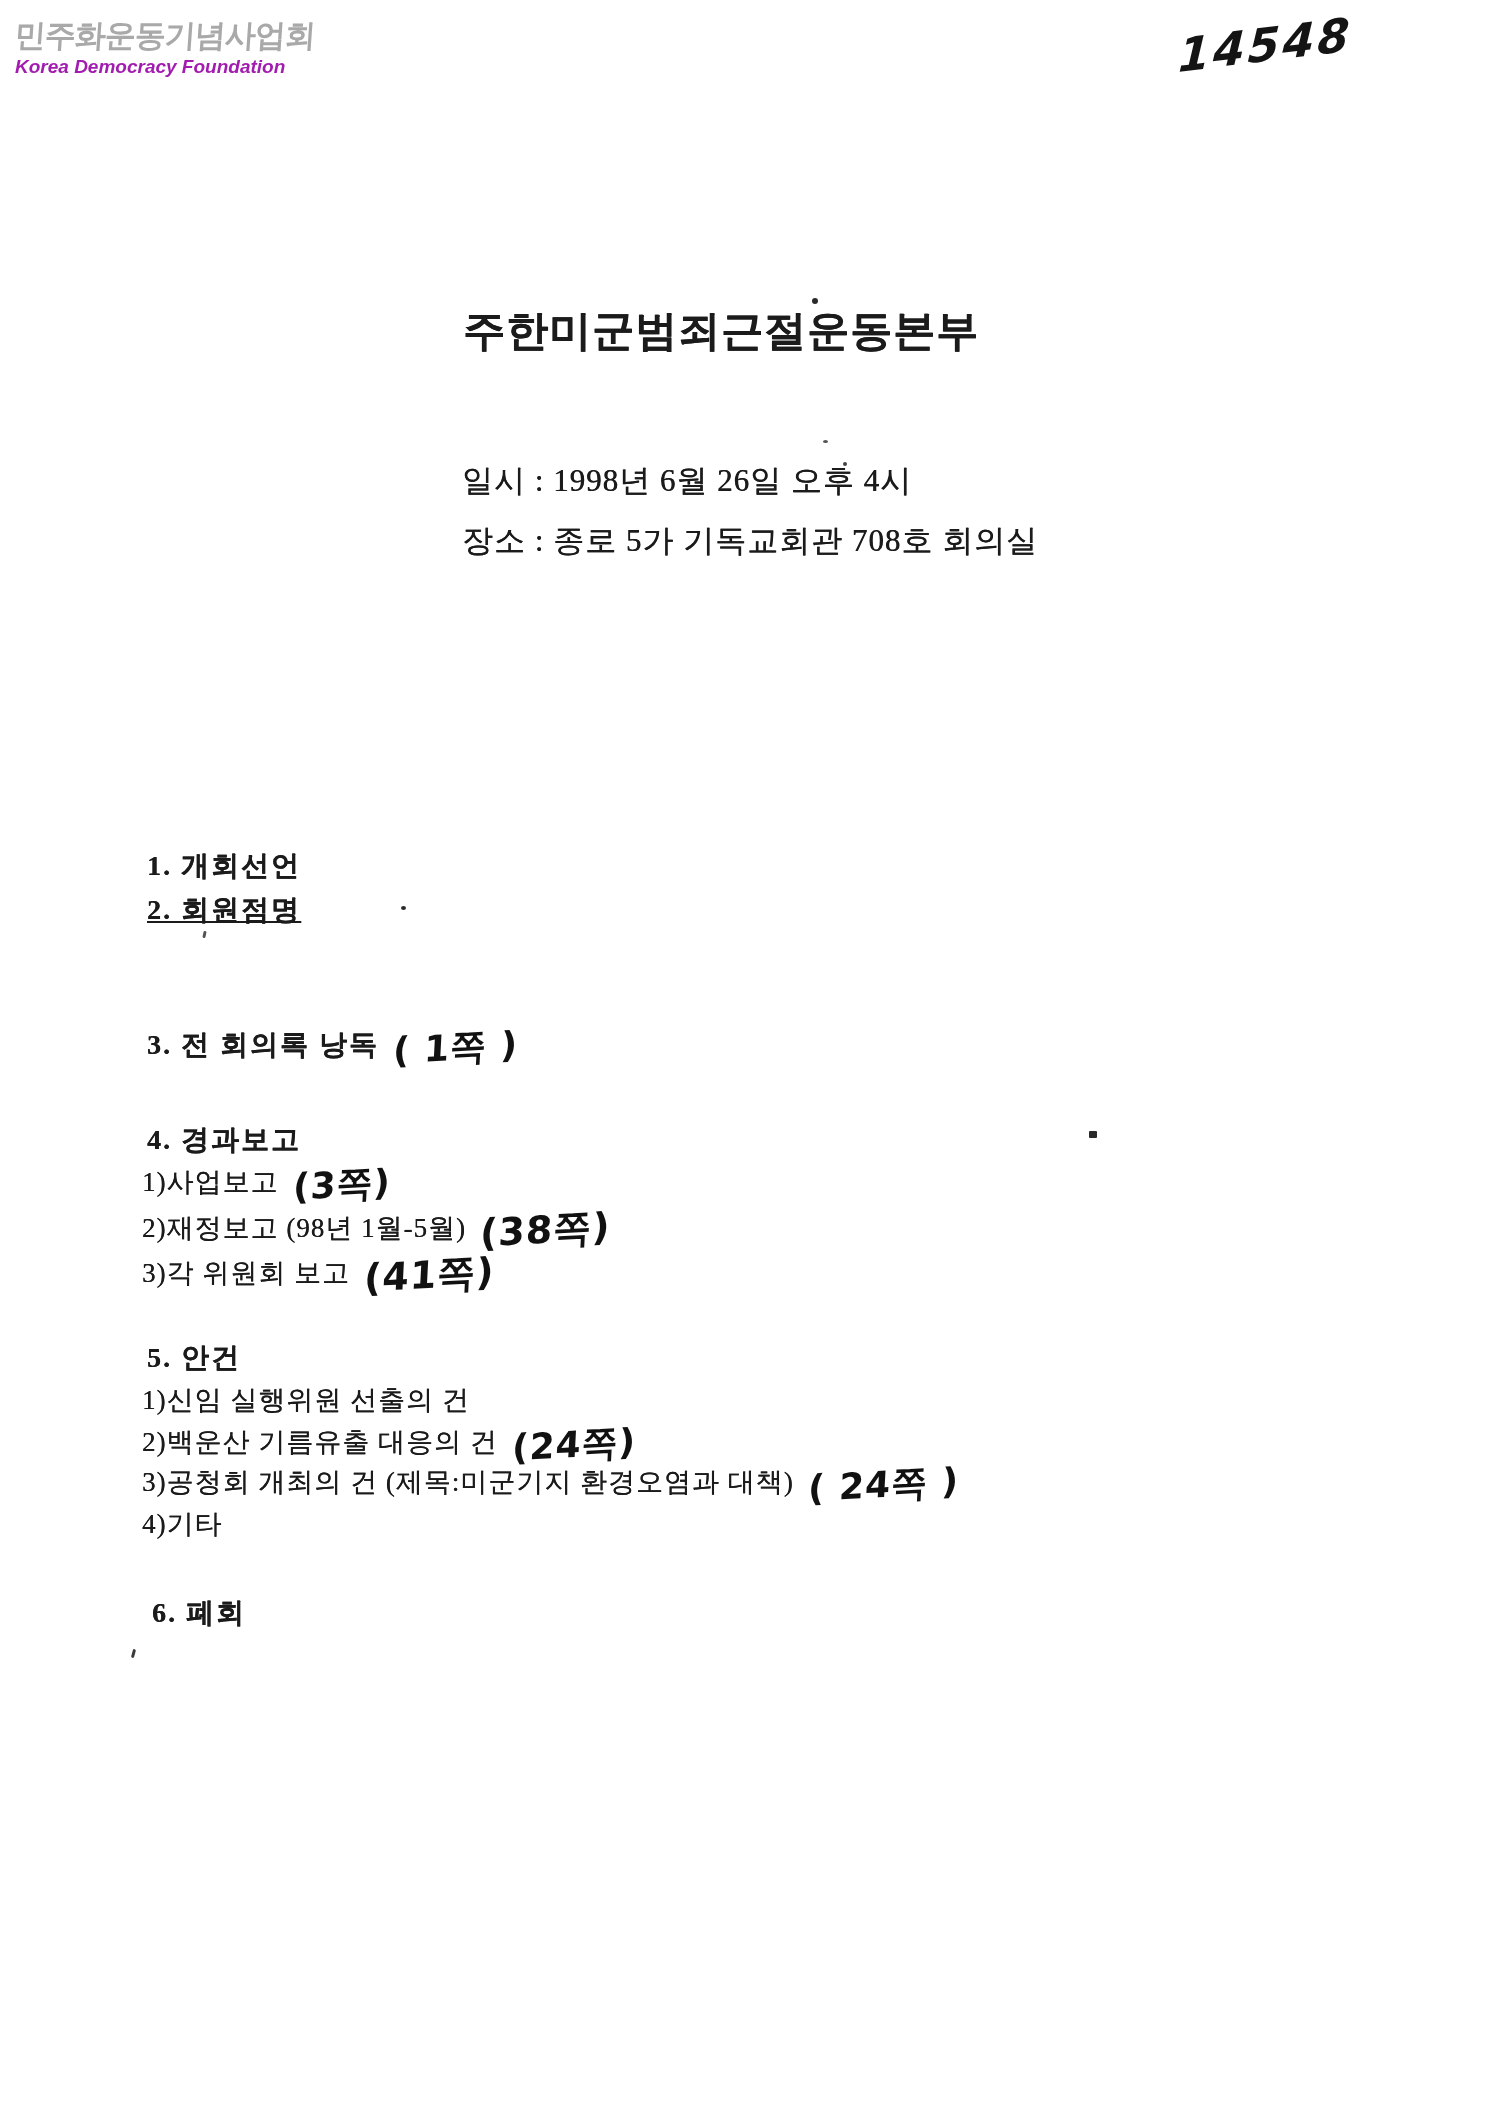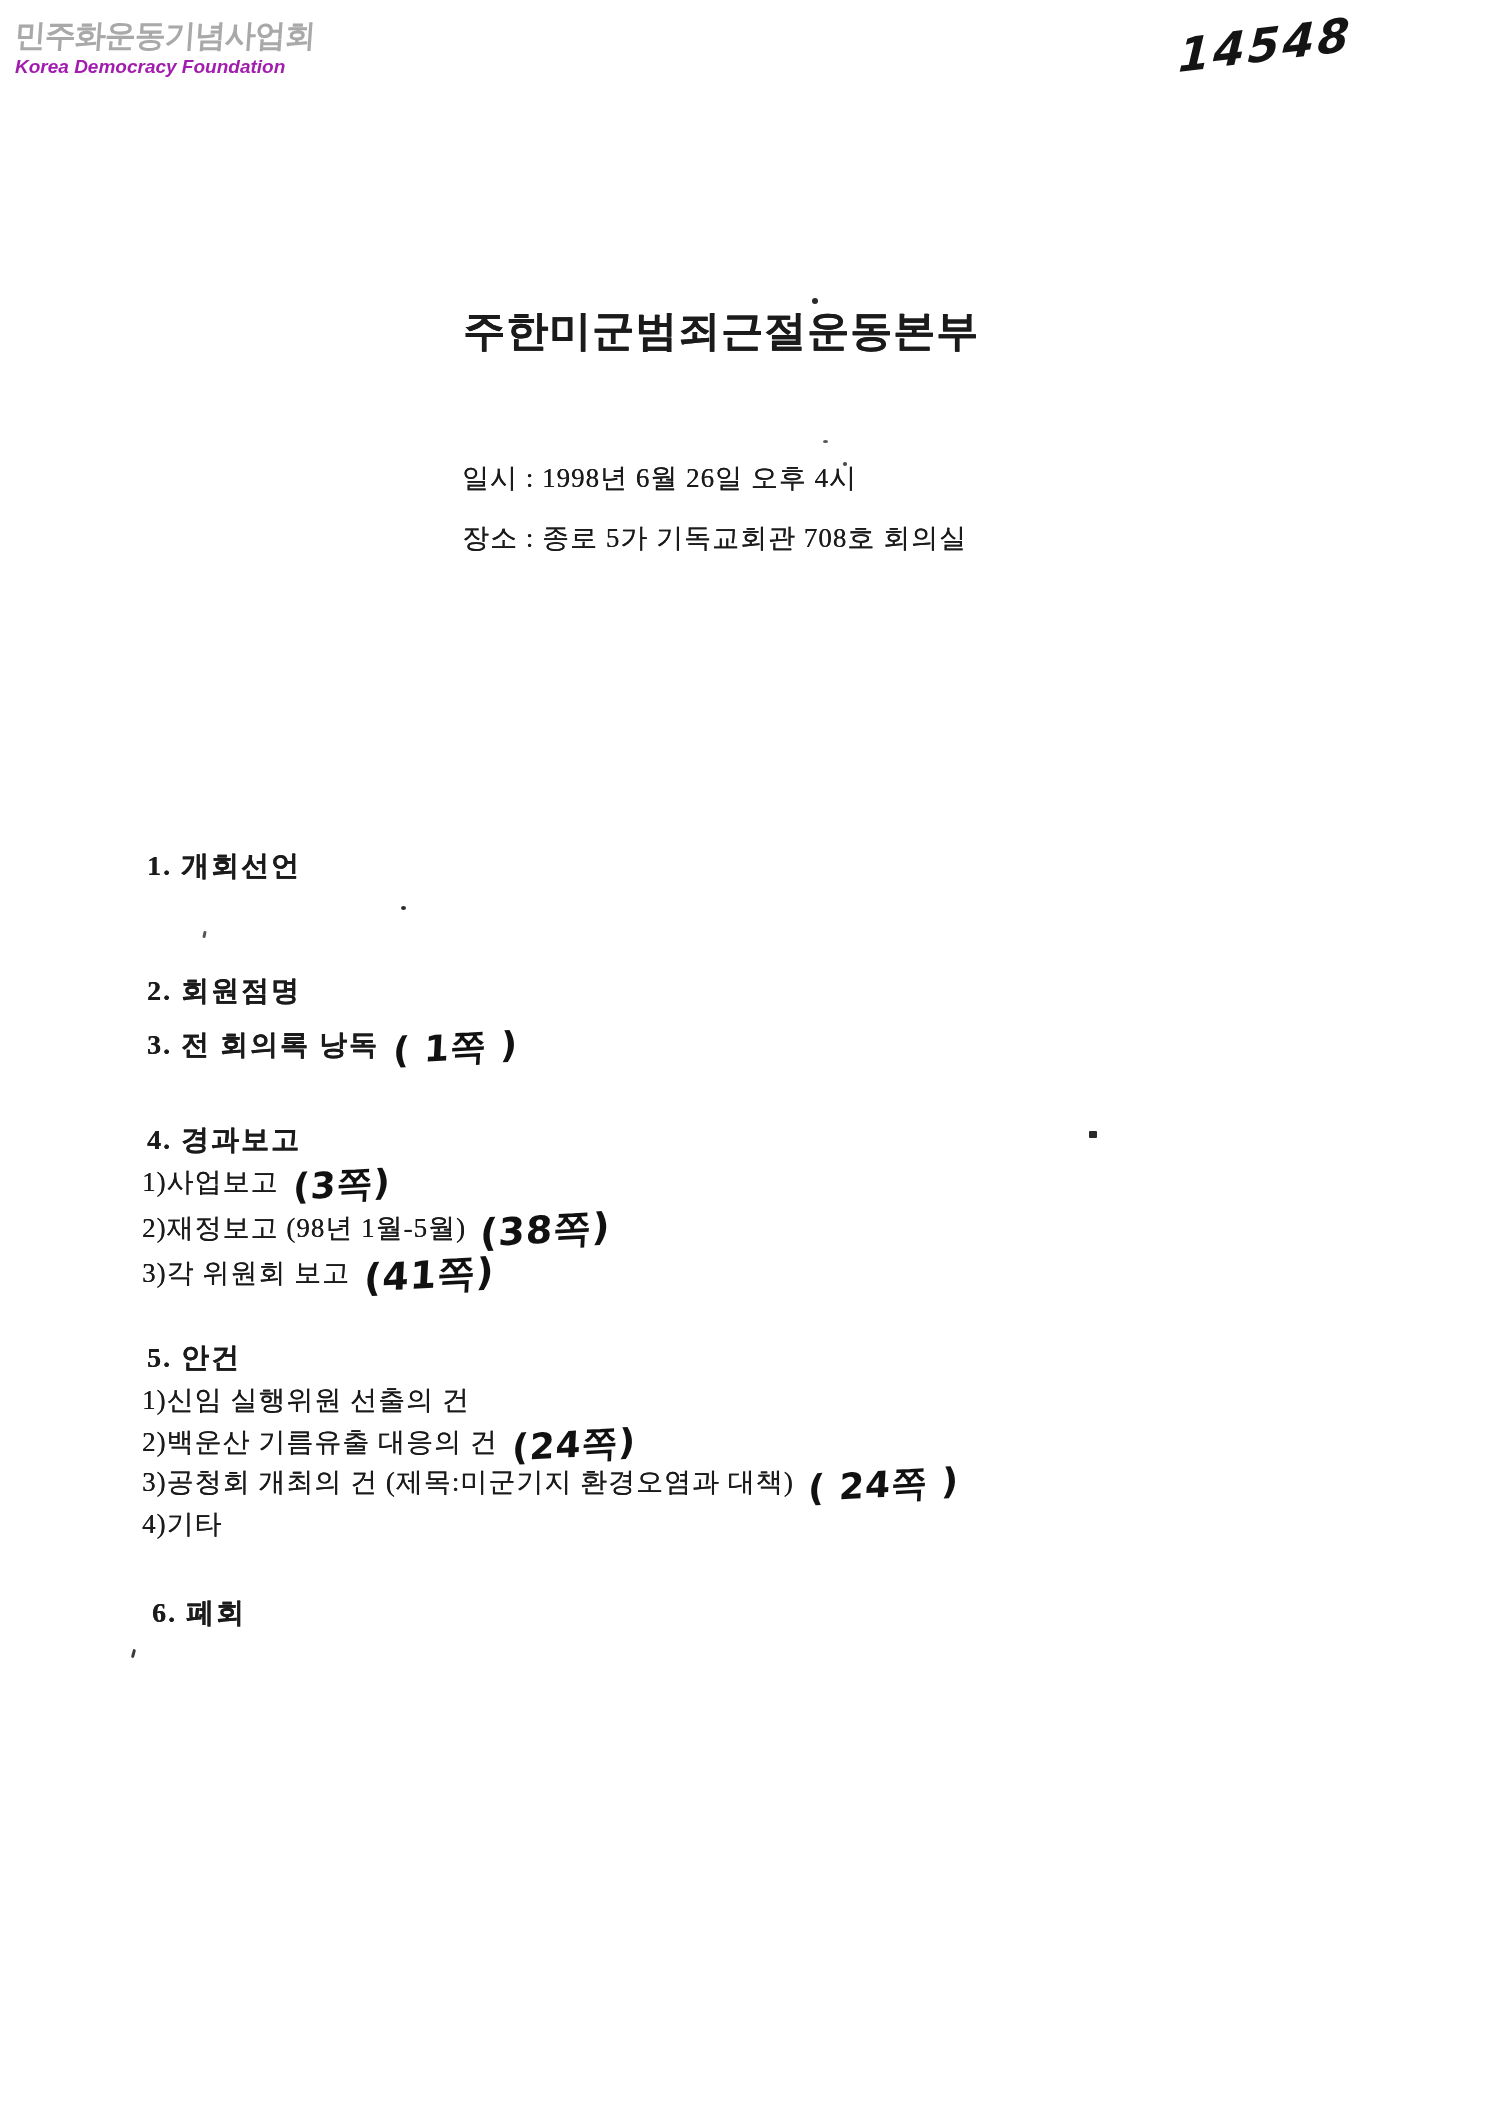--- a/index.html
+++ b/index.html
@@ -67,21 +67,21 @@
     position: absolute;
     left: 487px;
     top: 366px;
     margin: 0;
     font-size: 30px;
     font-weight: 700;
     letter-spacing: 1px;
   }
   .info {
     position: absolute;
-    font-size: 27px;
+    font-size: 31px;
     letter-spacing: 1px;
     text-shadow: 0.3px 0 0 currentColor;
   }
   .info.datetime { left: 462px; top: 460px; }
   .info.location { left: 462px; top: 520px; }
 
   
   .line {
     position: absolute;
     white-space: nowrap;
@@ -125,21 +125,21 @@
   <div class="stamp">14548</div>
 
   <h1 class="title">주한미군범죄근절운동본부</h1>
   <div class="info datetime">일시 : 1998년 6월 26일 오후 4시</div>
   <div class="info location">장소 : 종로 5가 기독교회관 708호 회의실</div>
 
   <div class="line main" style="left:147px; top:847px;">
     <span>1. 개회선언</span>
   </div>
 
-  <div class="line main" style="left:147px; top:972px;">
+  <div class="line main" style="left:147px; top:891px;text-decoration:underline;">
     <span>2. 회원점명</span>
   </div>
 
   <div class="line main" style="left:147px; top:1024px;">
     <span>3. 전 회의록 낭독</span><span class="hand">( 1쪽 )</span>
   </div>
 
   <div class="line main" style="left:147px; top:1121px;">
     <span>4. 경과보고</span>
   </div>

